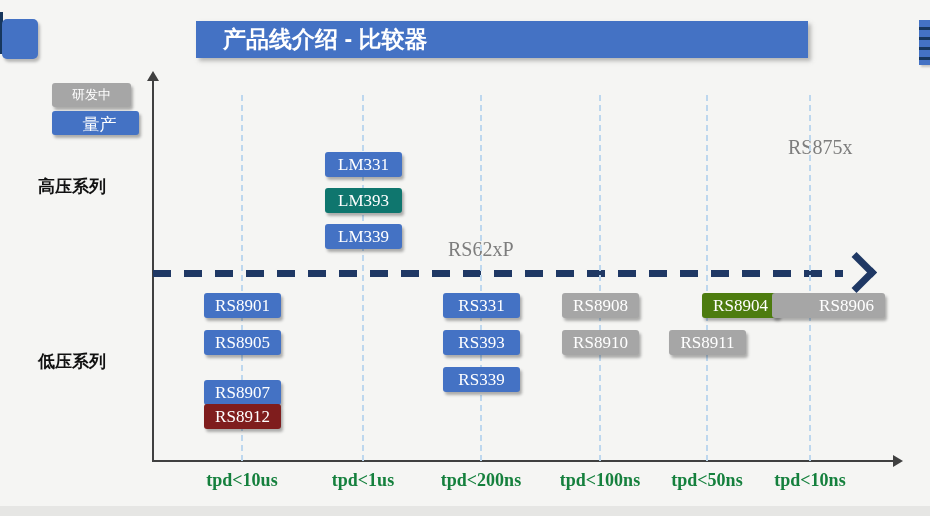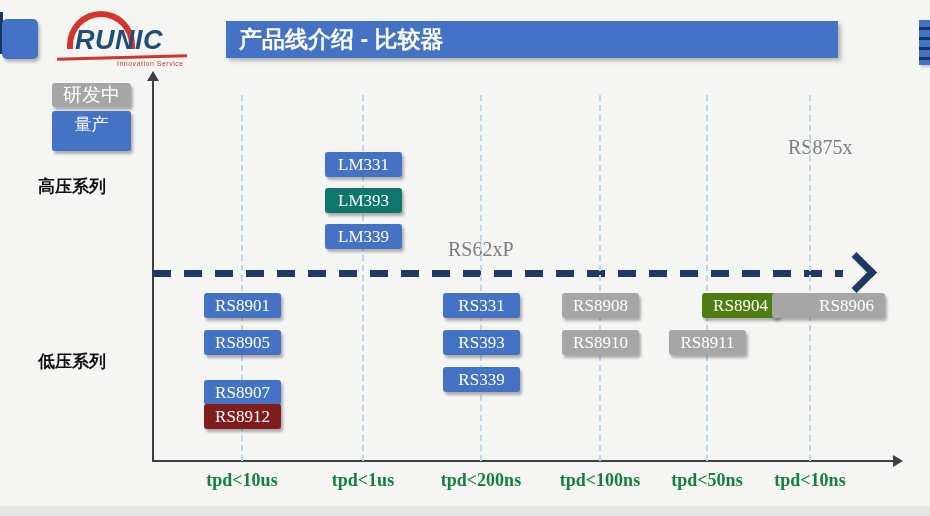--- a/index.html
+++ b/index.html
@@ -3,39 +3,39 @@
 <meta charset="utf-8">
 <style>
   html,body{margin:0;padding:0;background:#ddd;}
   .slide{position:relative;width:930px;height:516px;background:#f5f5f3;overflow:hidden;
          font-family:"Liberation Sans",sans-serif;}
   
   .corner-sq{position:absolute;left:2px;top:19px;width:36px;height:40px;background:#4472C4;
              border-radius:5px;box-shadow:2px 3px 3px rgba(0,0,0,.25);}
   .edge-sliver{position:absolute;left:0;top:12px;width:3px;height:42px;background:#17375E;}
   .title-bar{position:absolute;left:196px;top:21px;width:612px;height:37px;background:#4472C4;
-             color:#fff;font-size:23px;font-weight:bold;line-height:37px;padding-left:13px;
-             box-sizing:border-box;box-shadow:3px 3px 4px rgba(120,120,120,.5);margin-left:30px;}
+             color:#fff;font-size:23px;font-weight:bold;line-height:37px;padding-left:27px;
+             box-sizing:border-box;box-shadow:3px 3px 4px rgba(120,120,120,.5);}
   .deco-stripes{position:absolute;left:919px;top:20px;width:11px;height:45px;
                 background:repeating-linear-gradient(180deg,#4472C4 0 7px,#17375E 7px 10px);
                 box-shadow:2px 2px 2px rgba(0,0,0,.2);}
   
   .logo{position:absolute;left:55px;top:8px;width:140px;height:58px;}
   .logo-arc{position:absolute;left:12px;top:3px;width:68px;height:38px;border:6px solid #D3342B;
             border-bottom:none;border-radius:38px 38px 0 0;box-sizing:border-box;}
   .logo-word{position:absolute;left:20px;top:17px;font-size:27px;font-style:italic;font-weight:bold;
              color:#1F4E79;letter-spacing:.5px;}
   .logo-under{position:absolute;left:2px;top:48px;width:130px;height:3px;background:#D3342B;
               transform:rotate(-1.5deg);}
   .logo-tag{position:absolute;left:62px;top:52px;font-size:7px;color:#C0392B;letter-spacing:.5px;}
   
   .legend-chip{position:absolute;left:52px;width:79px;color:#fff;text-align:center;border-radius:3px;
                box-shadow:2px 3px 3px rgba(0,0,0,.3);}
-  .legend-dev{top:83px;height:24px;line-height:24px;font-size:19px;}
-  .legend-mass{top:111px;height:40px;line-height:28px;font-size:17px;}
+  .legend-dev{top:83px;height:24px;line-height:24px;font-size:13px;}
+  .legend-mass{top:111px;height:24px;line-height:28px;font-size:17px;padding-left:8px;}
   
   .v-axis{position:absolute;left:152px;top:80px;width:2px;height:382px;background:#404040;}
   .h-axis{position:absolute;left:153px;top:460px;width:741px;height:2px;background:#404040;}
   .v-arrow{position:absolute;left:147px;top:71px;width:0;height:0;
            border-left:6px solid transparent;border-right:6px solid transparent;
            border-bottom:10px solid #404040;}
   .h-arrow{position:absolute;left:893px;top:455px;width:0;height:0;
            border-top:6px solid transparent;border-bottom:6px solid transparent;
            border-left:10px solid #404040;}
   .gridline{position:absolute;top:95px;height:366px;width:0;border-left:2px dashed #BDD7EE;}
@@ -61,26 +61,20 @@
   .bottom-strip{position:absolute;left:0;top:506px;width:930px;height:10px;background:#e6e6e4;}
 </style>
 </head>
 <body>
 
 <div class="slide">
 
   <div class="edge-sliver"></div>
   <div class="corner-sq"></div>
 
-  <div class="logo">
-    <div class="logo-arc"></div>
-    <div class="logo-word">RUNIC</div>
-    <div class="logo-under"></div>
-    <div class="logo-tag">Innovation Service</div>
-  </div>
 
   <div class="title-bar">产品线介绍 - 比较器</div>
   <div class="deco-stripes"></div>
 
   <div class="legend-chip legend-dev" style="background: rgb(166, 166, 166);">研发中</div>
   <div class="legend-chip legend-mass" style="background: rgb(68, 114, 196);">量产</div>
 
   <div id="chart">
     <div class="v-axis"></div>
     <div class="v-arrow"></div>

